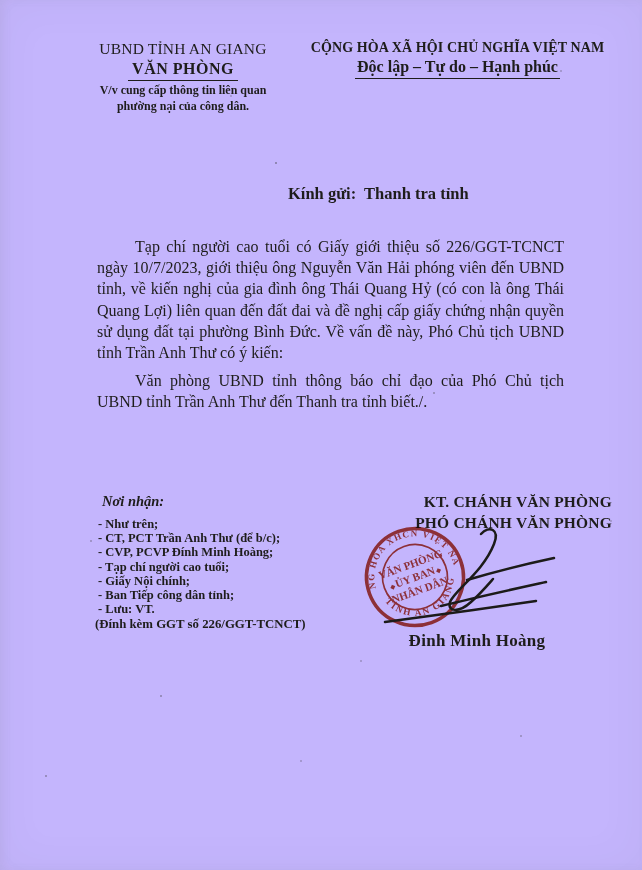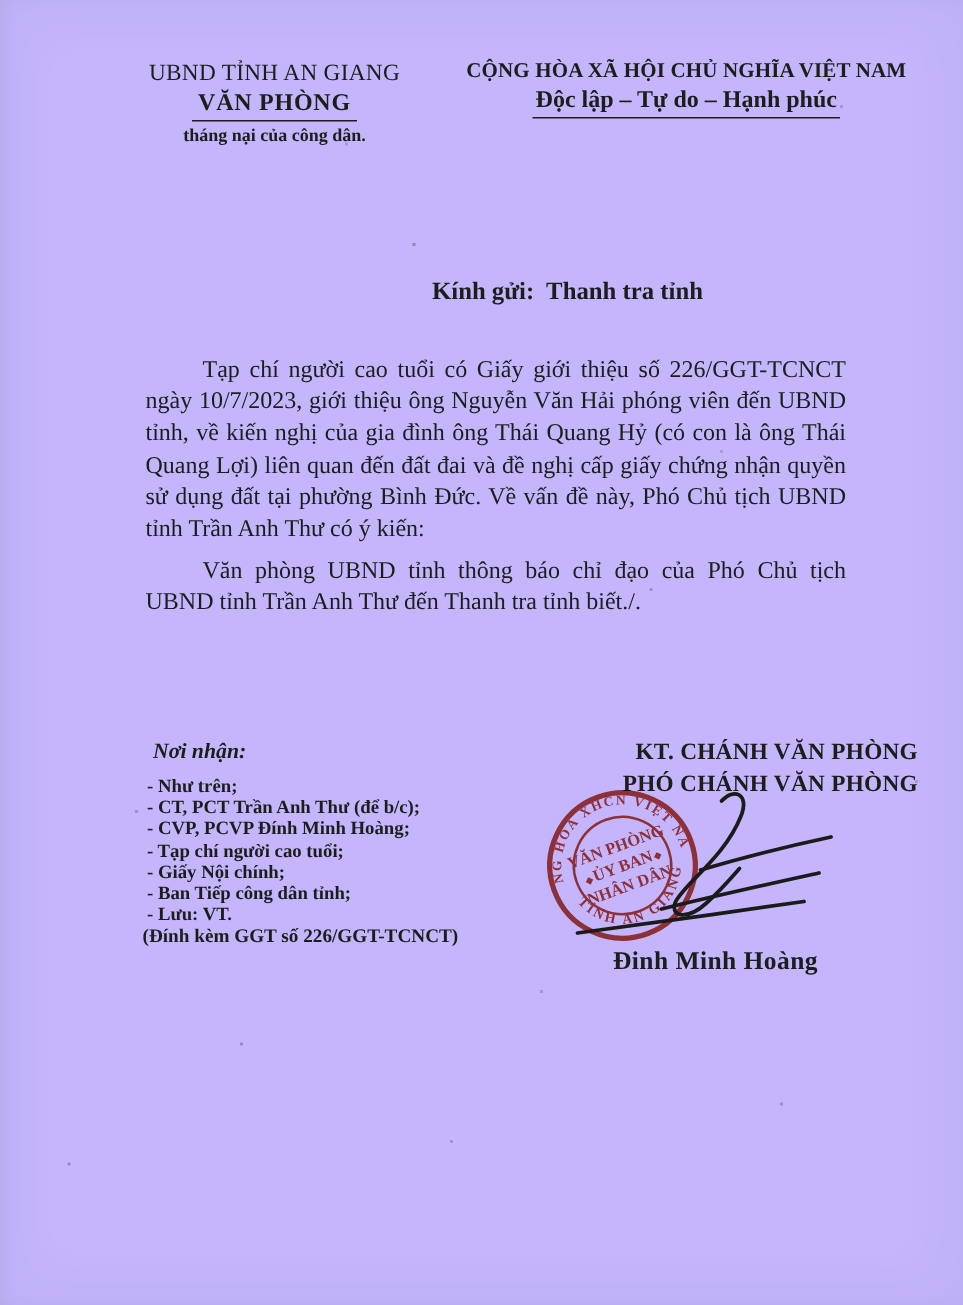--- a/index.html
+++ b/index.html
@@ -94,21 +94,22 @@
 
 <div class="page">
 
   <div class="noise"></div>
 
   <div class="hdr-left">
     <div class="org-parent">UBND TỈNH AN GIANG</div>
     <div>
       <span class="org-name">VĂN PHÒNG</span>
     </div>
-    <div class="subject">tháng nại của công dân.</div>
+    <div class="subject">V/v cung cấp thông tin liên quan</div>
+    <div class="subject">phường nại của công dân.</div>
   </div>
 
   <div class="hdr-right">
     <div class="motto1">CỘNG HÒA XÃ HỘI CHỦ NGHĨA VIỆT NAM</div>
     <div>
       <span class="motto2">Độc lập – Tự do – Hạnh phúc</span>
     </div>
   </div>
 
   <div class="salutation">Kính gửi:  Thanh tra tỉnh</div>

